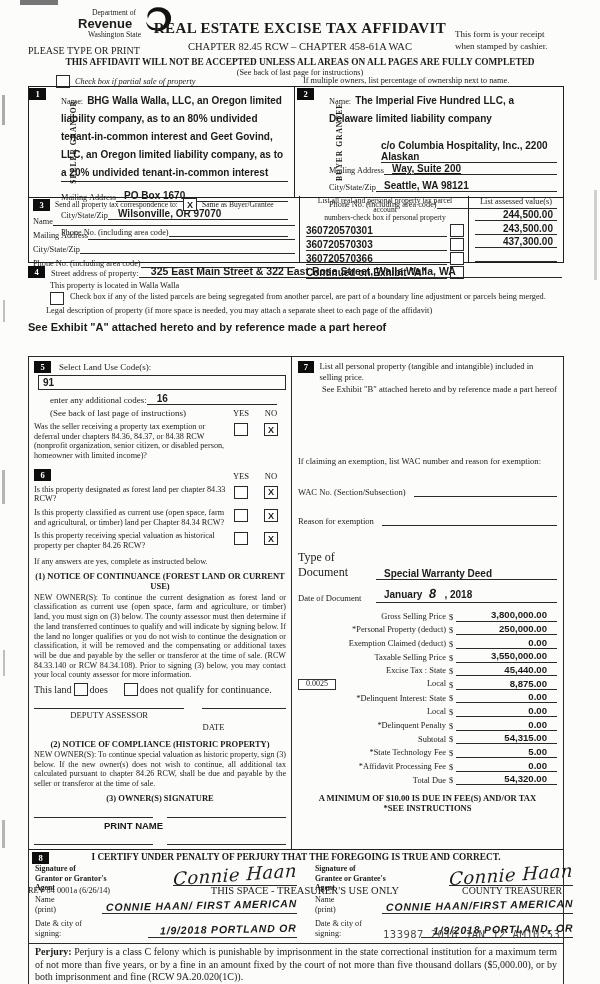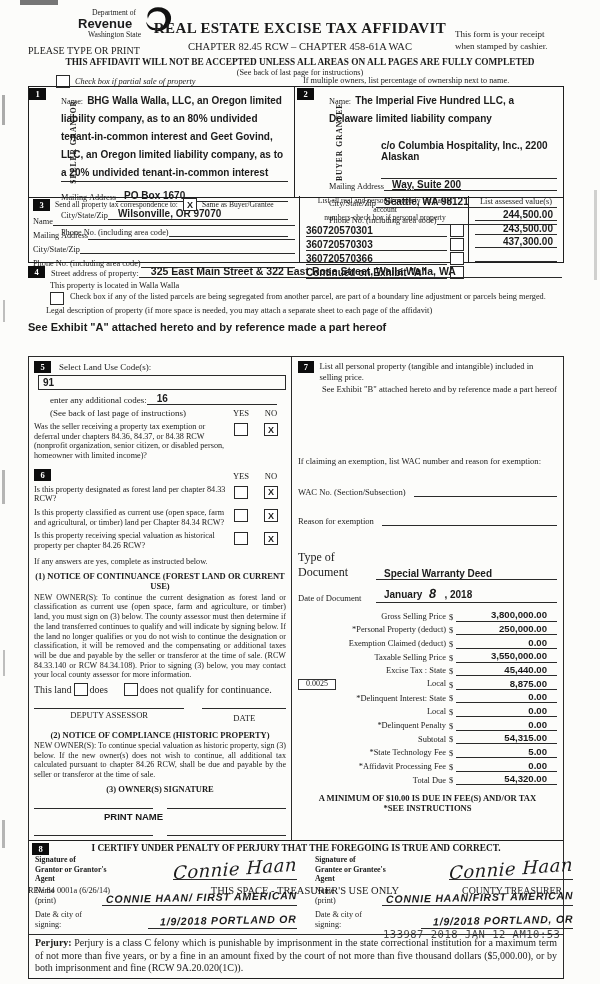--- a/index.html
+++ b/index.html
@@ -28,21 +28,21 @@
   .feelabel{width:148px;text-align:right;flex:none;line-height:1.05;}
   .dollar{width:10px;text-align:center;flex:none;}
   .feeval{flex:1;border-bottom:1px solid #2a2a2a;text-align:right;padding-right:10px;font-family:"Liberation Sans",sans-serif;font-weight:bold;font-size:9.6px;line-height:1.05;}
   .ratebox{border:1px solid #333;font-size:8px;padding:0 7px;margin-right:auto;background:#fff;}
   .para{font-size:8.1px;line-height:1.2;text-align:justify;}
   .script{font-family:"DejaVu Serif",serif;font-style:italic;font-size:18px;transform:rotate(-4deg) skewX(-6deg);display:inline-block;letter-spacing:.5px;white-space:nowrap;}
   .handprint{font-family:"Liberation Sans",sans-serif;font-weight:bold;font-style:italic;font-size:10.5px;letter-spacing:.8px;transform:rotate(-1.2deg);display:inline-block;white-space:nowrap;}
   .stamp{font-family:"DejaVu Sans Mono",monospace;font-size:10.5px;letter-spacing:.5px;color:#2e2e2e;opacity:.85;}
   .artifact{position:absolute;background:#4a4a4a;}
   .siglabel{font-size:7.8px;line-height:1.25;font-weight:bold;}
-  .sigrow{display:flex;align-items:center;gap:46px;}
+  .sigrow{display:flex;align-items:flex-start;gap:46px;}
 </style>
 </head>
 <body>
 
 <div class="page">
 
   <div class="artifact" style="left:20px;top:0;width:38px;height:5px;opacity:.75;"></div>
   <div class="artifact" style="left:2px;top:95px;width:3px;height:30px;opacity:.45;"></div>
   <div class="artifact" style="left:3px;top:300px;width:2px;height:22px;opacity:.35;"></div>
   <div class="artifact" style="left:2px;top:470px;width:3px;height:34px;opacity:.4;"></div>
@@ -102,21 +102,21 @@
           </div>
       </div>
     </div>
     <div style="flex:1;position:relative;">
       <span class="chip abs" style="left:2px;top:1px;">2</span>
       <div class="sideLabel" style="left:6px;">
           <div class="inner">BUYER GRANTEE</div>
         </div>
       <div style="margin-left:34px;margin-right:6px;padding-top:3px;">
         <div><span class="lbl">Name:</span> <span class="typed">The Imperial Five Hundred LLC, a Delaware limited liability company</span></div>
-        <div class="typed ul" style="margin-top:14px;margin-left:52px;padding-bottom:16px;">c/o Columbia Hospitality, Inc., 2200 Alaskan</div>
+        <div class="typed ul" style="margin-top:14px;margin-left:52px;padding-bottom:0;">c/o Columbia Hospitality, Inc., 2200 Alaskan</div>
         <div class="row">
             <span class="lbl">Mailing Address</span>
             <span class="fill ul typed" style="padding-left:8px;text-decoration:underline;">Way, Suite 200</span>
           </div>
         <div class="row" style="margin-top:5px;">
             <span class="lbl">City/State/Zip</span>
             <span class="fill ul typed" style="padding-left:8px;">Seattle, WA 98121</span>
           </div>
         <div class="row" style="margin-top:6px;">
             <span class="lbl">Phone No. (including area code)</span>
@@ -271,21 +271,21 @@
         <div class="para" style="margin-top:2px;">NEW OWNER(S): To continue the current designation as forest land or classification as current use (open space, farm and agriculture, or timber) land, you must sign on (3) below.  The county assessor must then determine if the land transferred continues to qualify and will indicate by signing below.  If the land no longer qualifies or you do not wish to continue the designation or classification, it will be removed and the compensating or additional taxes will be due and payable by the seller or transferor at the time of sale.  (RCW 84.33.140 or  RCW 84.34.108).  Prior to signing (3) below, you may contact your local county assessor for more information.</div>
         <div style="display:flex;align-items:center;gap:2px;margin-top:3px;font-size:10px;">
           <span>This land</span>
           <span class="cbx"></span>
           <span>does</span>
           <span class="cbx" style="margin-left:14px;"></span>
           <span>does not qualify for continuance.</span>
         </div>
         <div style="display:flex;gap:18px;margin-top:12px;">
           <div style="flex:1.8;border-top:1px solid #2a2a2a;text-align:center;font-size:8.6px;padding-top:1px;">DEPUTY ASSESSOR</div>
-          <div style="flex:1;border-top:1px solid #2a2a2a;text-align:center;font-size:8.6px;padding-top:4px;">DATE</div>
+          <div style="flex:1;border-top:1px solid #2a2a2a;text-align:left;font-size:8.6px;padding-top:13px;">DATE</div>
         </div>
 
         <div class="b" style="font-size:8.5px;margin-top:7px;text-align:center;">(2) NOTICE OF COMPLIANCE (HISTORIC PROPERTY)</div>
         <div class="para" style="margin-top:1px;">NEW OWNER(S): To continue special valuation as historic property, sign (3) below.  If the new owner(s) does not wish to continue, all additional tax calculated pursuant to chapter 84.26 RCW, shall be due and payable by the seller or transferor at the time of sale.</div>
         <div class="b" style="font-size:8.5px;margin-top:4px;text-align:center;">(3) OWNER(S) SIGNATURE</div>
         <div style="display:flex;gap:14px;margin-top:14px;">
           <div style="flex:1;border-top:1px solid #2a2a2a;"></div>
           <div style="flex:1;border-top:1px solid #2a2a2a;"></div>
         </div>
         <div class="b sans" style="font-size:9.5px;margin-top:2px;margin-left:70px;">PRINT  NAME</div>

